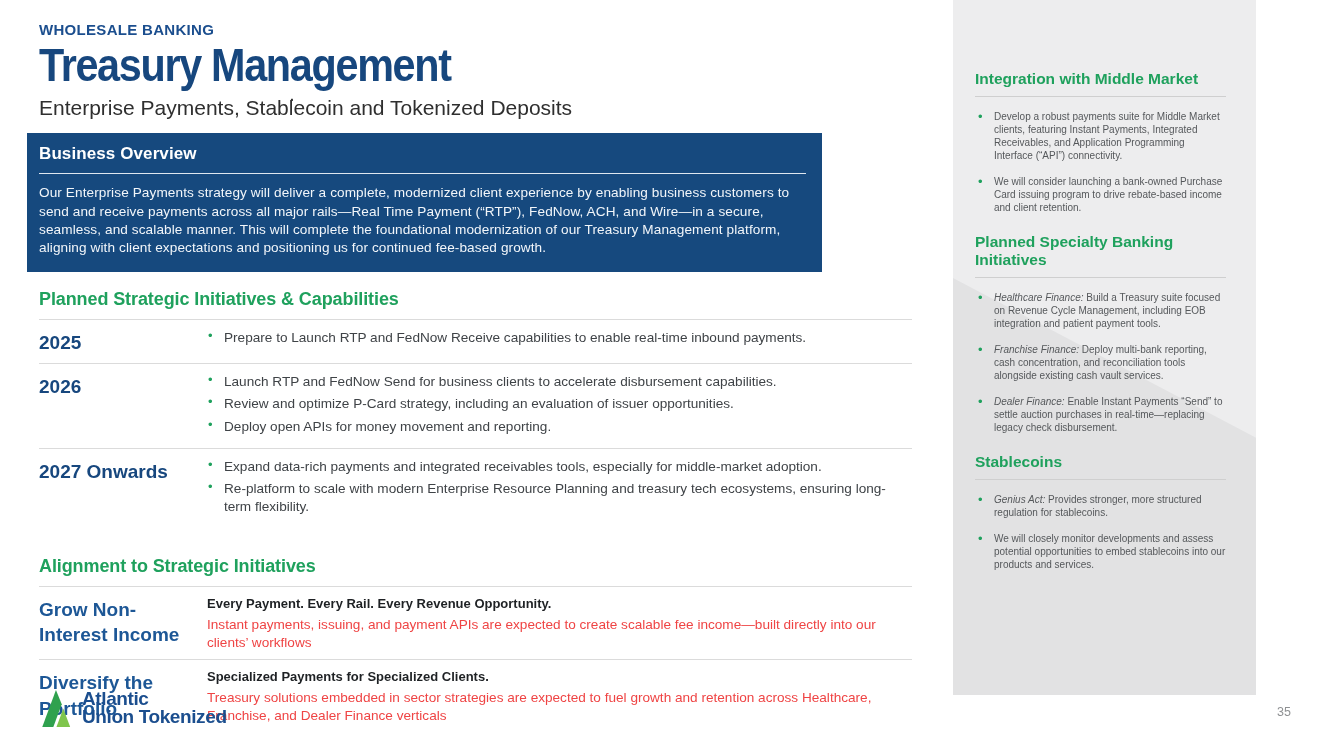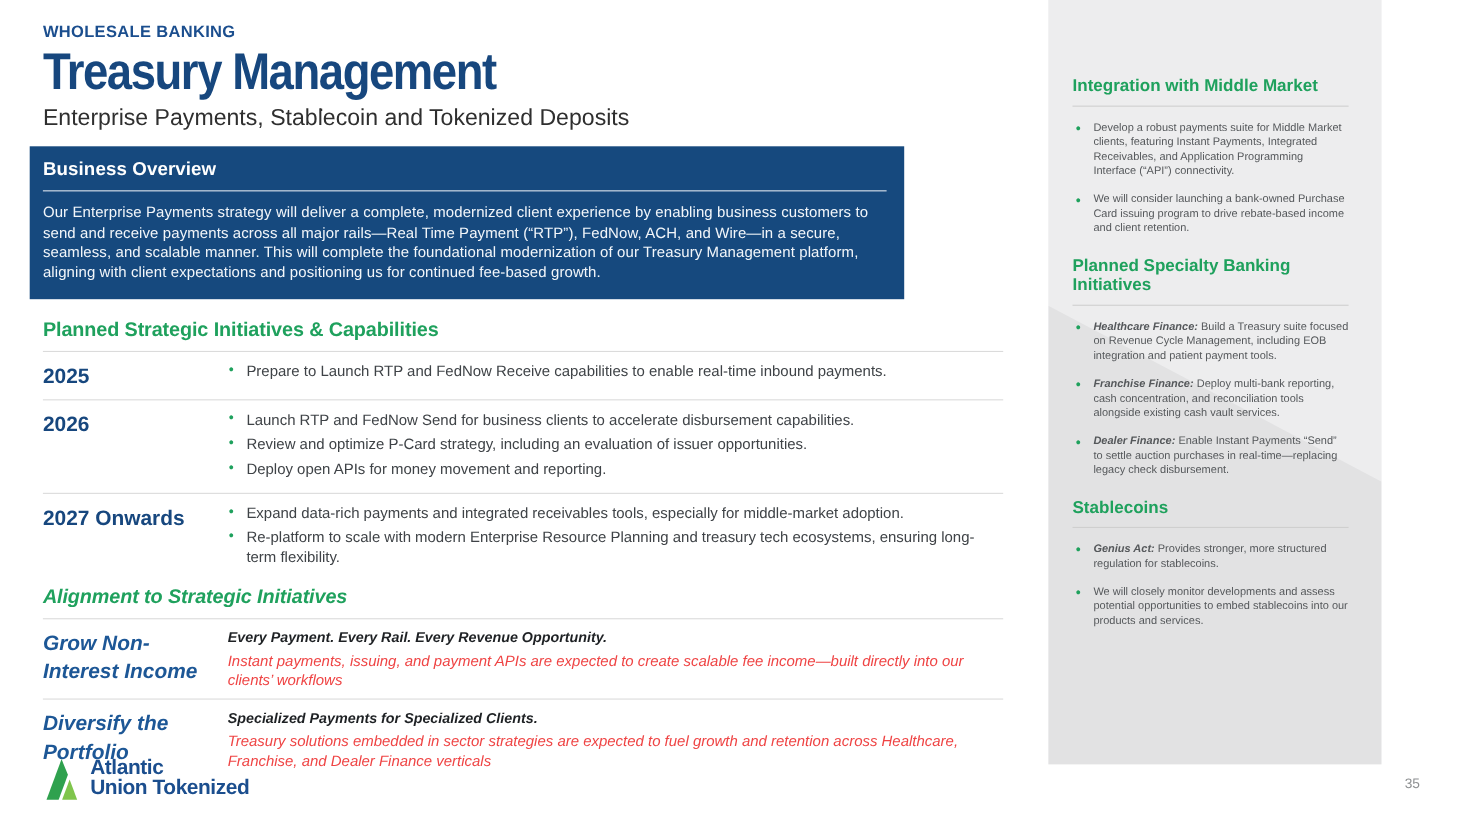--- a/index.html
+++ b/index.html
@@ -48,21 +48,21 @@
   .overview p {
     font-size:13.6px; line-height:1.34; color:#f2f6fa;
     max-width:852px; letter-spacing:.1px;
   }
 
   .green-h {
     font-size:18px; font-weight:bold; color:#1fa15d; letter-spacing:-.1px;
     padding-bottom:9px; border-bottom:1px solid #dbdbdb;
   }
   .initiatives { margin-top:17px; }
-  .alignment  { margin-top:4px;font-style:italic; }
+  .alignment  { margin-top:28px; }
 
   .row {
     display:grid; grid-template-columns:168px 1fr;
     padding:9px 0 7px 0;
   }
   .row + .row { border-top:1px solid #dbdbdb; }
   .row-label {
     font-size:19px; font-weight:bold; color:#17477e; line-height:1.35;
     padding-top:1px;
   }
@@ -112,21 +112,21 @@
   }
   ul.sb-bullets { list-style:none; }
   ul.sb-bullets li {
     position:relative; padding-left:19px; margin-bottom:13px;
     font-size:10px; line-height:1.3; color:#55585b;
   }
   ul.sb-bullets li::before {
     content:"\2022"; position:absolute; left:3px; top:-1px;
     color:#1fa15d; font-size:13px;
   }
-  .sb-lead { font-style:italic;font-weight:bold; }
+  .sb-lead { font-style:italic; }
 
   .page-number {
     position:absolute; left:1277px; top:705px;
     font-size:12.5px; color:#8f9193;
   }
 </style>
 </head>
 <body>
 
 <div class="page">

